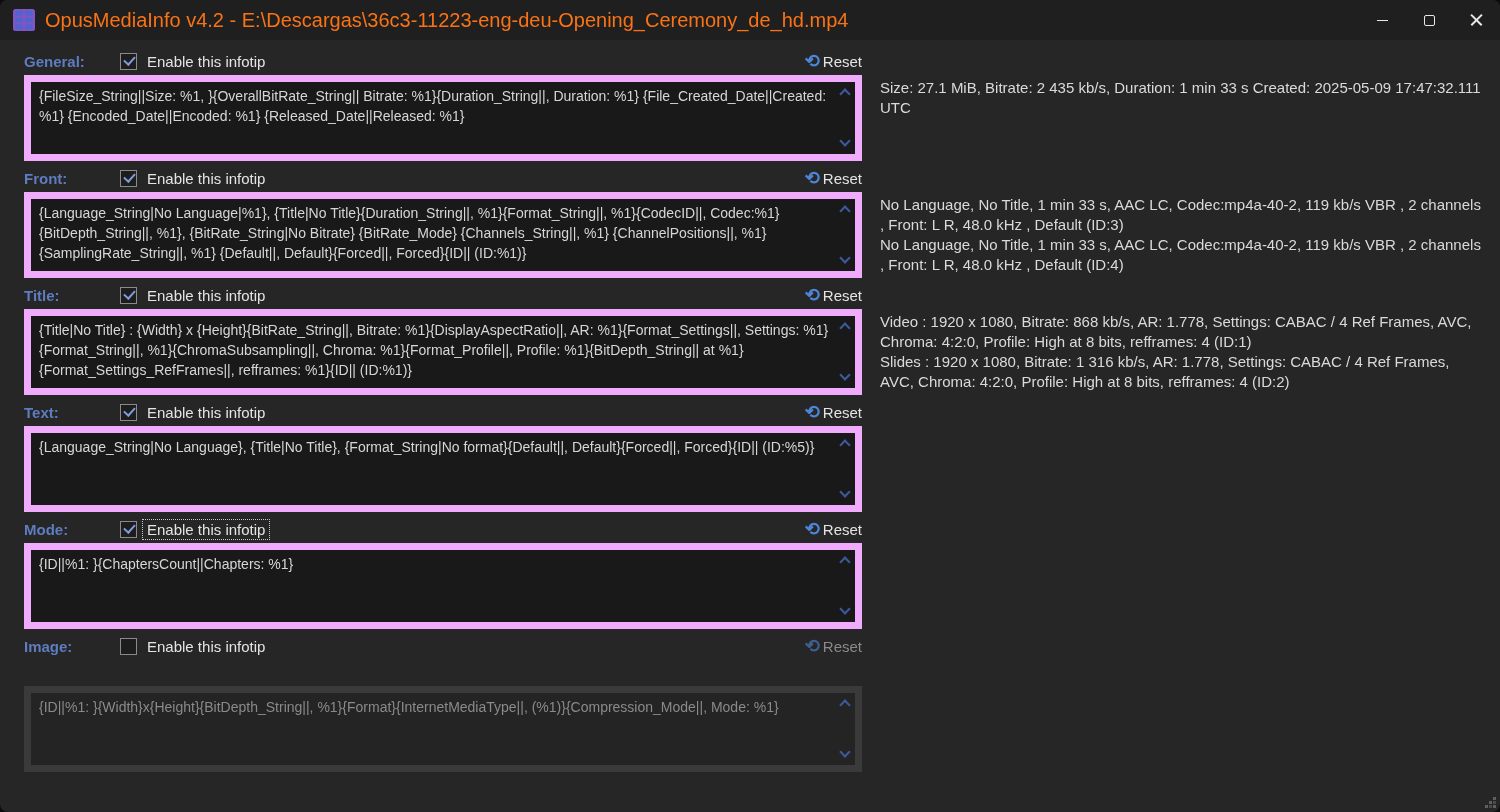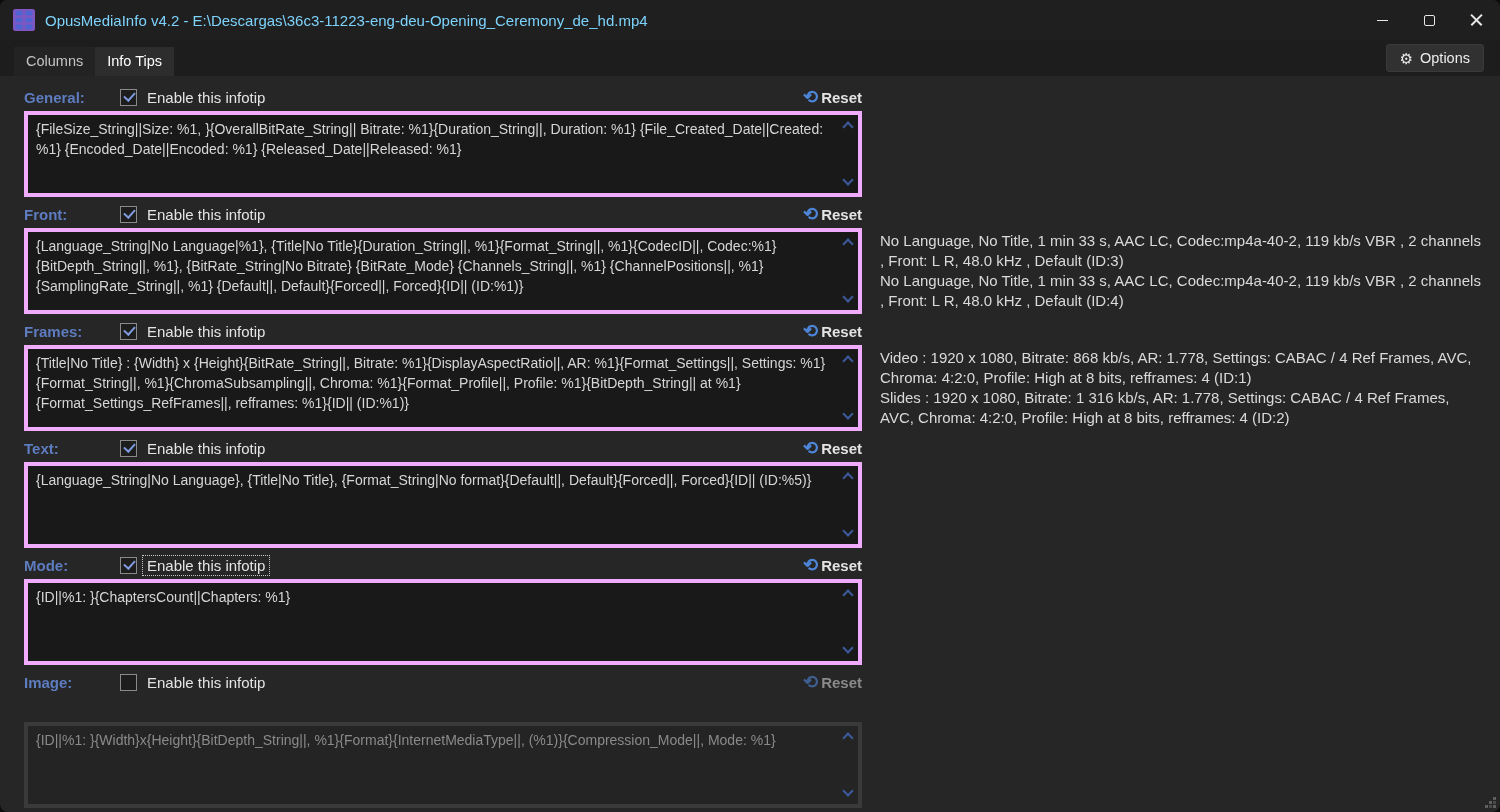--- a/index.html
+++ b/index.html
@@ -7,21 +7,21 @@
   .window {
     position:relative; width:1500px; height:812px;
     background:#262626; border-radius:8px; overflow:hidden;
     color:#d8d8d8;
   }
   
   .titlebar {
     height:40px; background:#1f1f1f; display:flex; align-items:center;
     padding-left:13px; gap:10px;
   }
-  .titlebar .title { font-size:15px; color:#7dd3fc;text-align:right; }
+  .titlebar .title { font-size:20px; color:#f97316;text-align:right; }
   .win-controls { margin-left:auto; display:flex; height:40px; }
   .win-btn { width:47px; height:40px; display:flex; align-items:center; justify-content:center; cursor:default; }
   .glyph-min { width:11px; border-top:1.6px solid #e8e8e8; }
   .glyph-max { width:11px; height:11px; border:1.6px solid #e8e8e8; border-radius:2px; }
   .glyph-close { position:relative; width:13px; height:13px; }
   .glyph-close::before,.glyph-close::after {
     content:""; position:absolute; left:-1px; top:5.5px; width:15px; height:1.6px; background:#e8e8e8;
   }
   .glyph-close::before { transform:rotate(45deg); }
   .glyph-close::after  { transform:rotate(-45deg); }
@@ -55,24 +55,24 @@
   }
   .checkbox.checked::after {
     content:""; position:absolute; left:3px; top:2px; width:9px; height:5px;
     border-left:2px solid #7f9ade; border-bottom:2px solid #7f9ade;
     transform:rotate(-48deg);
   }
   .enable-text { font-size:15px; color:#e4e4e4; padding:0 3px; }
   .enable-text.focused { outline:1px dotted #c8c8c8; outline-offset:1px; }
   .reset { margin-left:auto; display:flex; align-items:center; gap:3px; cursor:default; }
   .reset-icon { font-size:18px; color:#4d86d8; line-height:1; font-weight:bold; }
-  .reset-text { font-size:15px; color:#e4e4e4;font-weight:bold; }
+  .reset-text { font-size:15px; color:#e4e4e4; }
   .template-box {
     position:relative; height:86px; background:#191919;
-    border:4px solid #f0abfc; padding:4px 26px 4px 8px;
+    border:7px solid #f0abfc; padding:4px 26px 4px 8px;
     font-size:14px; line-height:20px; color:#d6d6d6; overflow:hidden;
   }
   .scroll-up, .scroll-down { position:absolute; right:5px; width:10px; height:10px; }
   .scroll-up { top:6px; } .scroll-down { bottom:6px; }
   .scroll-up::before, .scroll-down::before {
     content:""; position:absolute; left:1px; top:2px; width:6px; height:6px;
     border-left:2px solid #3c5globals; border-left:2px solid #3c5a9c; border-top:2px solid #3c5a9c;
   }
   .scroll-up::before { transform:rotate(45deg); }
   .scroll-down::before { transform:rotate(225deg); top:-1px; }
@@ -117,28 +117,20 @@
         </div>
       <div class="win-btn">
           <span class="glyph-max"></span>
         </div>
       <div class="win-btn">
           <span class="glyph-close"></span>
         </div>
     </div>
   </div>
 
-  <div class="tabbar">
-    <div class="tab">Columns</div>
-    <div class="tab active">Info Tips</div>
-    <div class="options-btn">
-      <span class="gear">⚙</span>
-      <span>Options</span>
-    </div>
-  </div>
 
   <div class="content">
     <div id="sections">
   <div class="section-row">
     <div class="section-left">
       <div class="section-header">
         <span class="section-label">General:</span>
         <label class="enable-wrap">
           <span class="checkbox checked"></span>
           <span class="enable-text">Enable this infotip</span>
@@ -147,20 +139,23 @@
           <span class="reset-icon">⟲</span>
           <span class="reset-text">Reset</span>
         </span>
       </div>
       <div class="template-box">
         <span>{FileSize_String||Size: %1, }{OverallBitRate_String|| Bitrate: %1}{Duration_String||, Duration: %1} {File_Created_Date||Created: %1} {Encoded_Date||Encoded: %1} {Released_Date||Released: %1}</span>
         <span class="scroll-up"></span>
         <span class="scroll-down"></span>
       </div>
     </div>
+    <div class="section-right">
+      <div class="preview-text">Size: 27.1 MiB, Bitrate: 2 435 kb/s, Duration: 1 min 33 s Created: 2025-05-09 17:47:32.111 UTC</div>
+    </div>
   </div>
 
   <div class="section-row">
     <div class="section-left">
       <div class="section-header">
         <span class="section-label">Front:</span>
         <label class="enable-wrap">
           <span class="checkbox checked"></span>
           <span class="enable-text">Enable this infotip</span>
         </label>
@@ -177,21 +172,21 @@
     </div>
     <div class="section-right">
       <div class="preview-text">No Language, No Title, 1 min 33 s, AAC LC, Codec:mp4a-40-2, 119 kb/s VBR , 2 channels , Front: L R, 48.0 kHz , Default (ID:3)
 No Language, No Title, 1 min 33 s, AAC LC, Codec:mp4a-40-2, 119 kb/s VBR , 2 channels , Front: L R, 48.0 kHz , Default (ID:4)</div>
     </div>
   </div>
 
   <div class="section-row">
     <div class="section-left">
       <div class="section-header">
-        <span class="section-label">Frames:</span>
+        <span class="section-label">Title:</span>
         <label class="enable-wrap">
           <span class="checkbox checked"></span>
           <span class="enable-text">Enable this infotip</span>
         </label>
         <span class="reset">
           <span class="reset-icon">⟲</span>
           <span class="reset-text">Reset</span>
         </span>
       </div>
       <div class="template-box">

